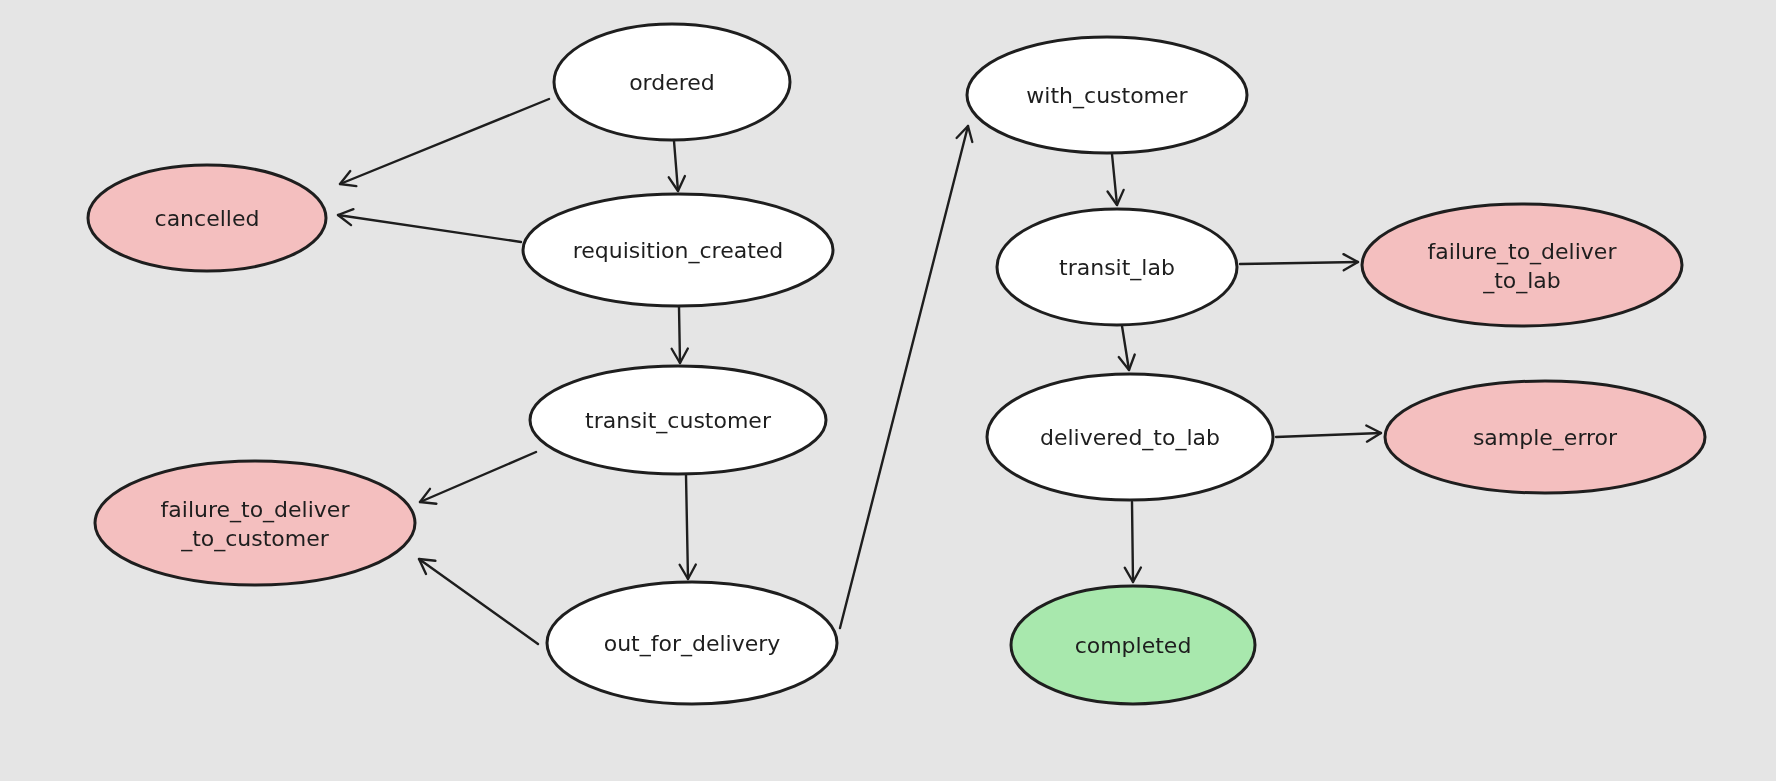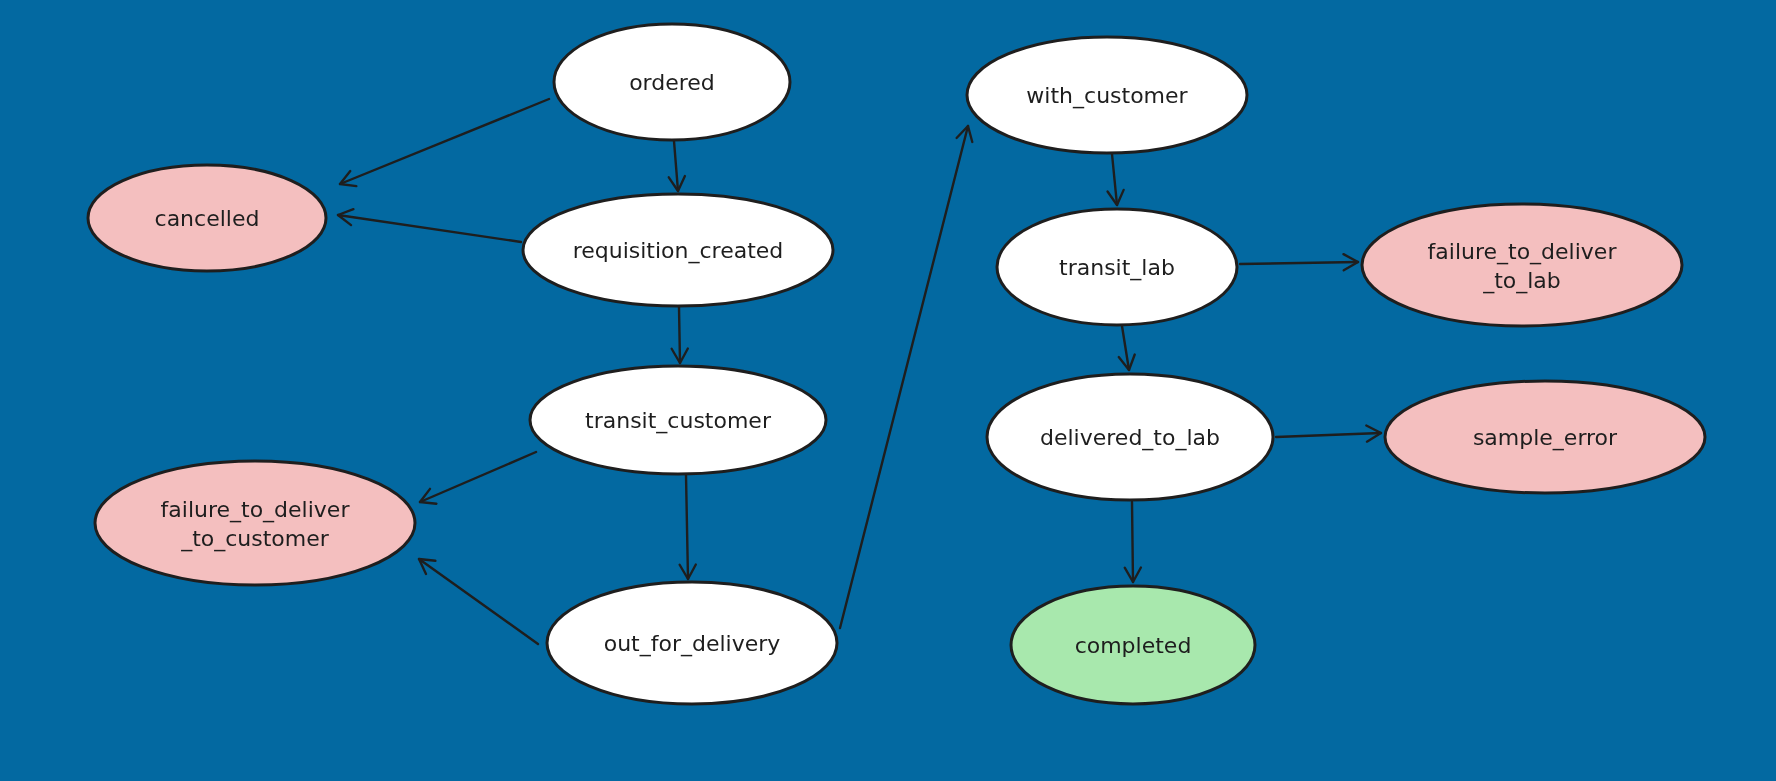--- a/index.html
+++ b/index.html
@@ -8,21 +8,21 @@
     background: #ffffff;
     width: 1776px;
     height: 781px;
     overflow: hidden;
     font-family: "DejaVu Sans", sans-serif;
   }
   .canvas-wrap {
     position: relative;
     width: 1776px;
     height: 781px;
-    background: #0369a1;
+    background: #e5e5e5;
   }
   svg.diagram {
     display: block;
     width: 1776px;
     height: 781px;
   }
   .node-ellipse {
     stroke-width: 3;
   }
   .edge-line {

